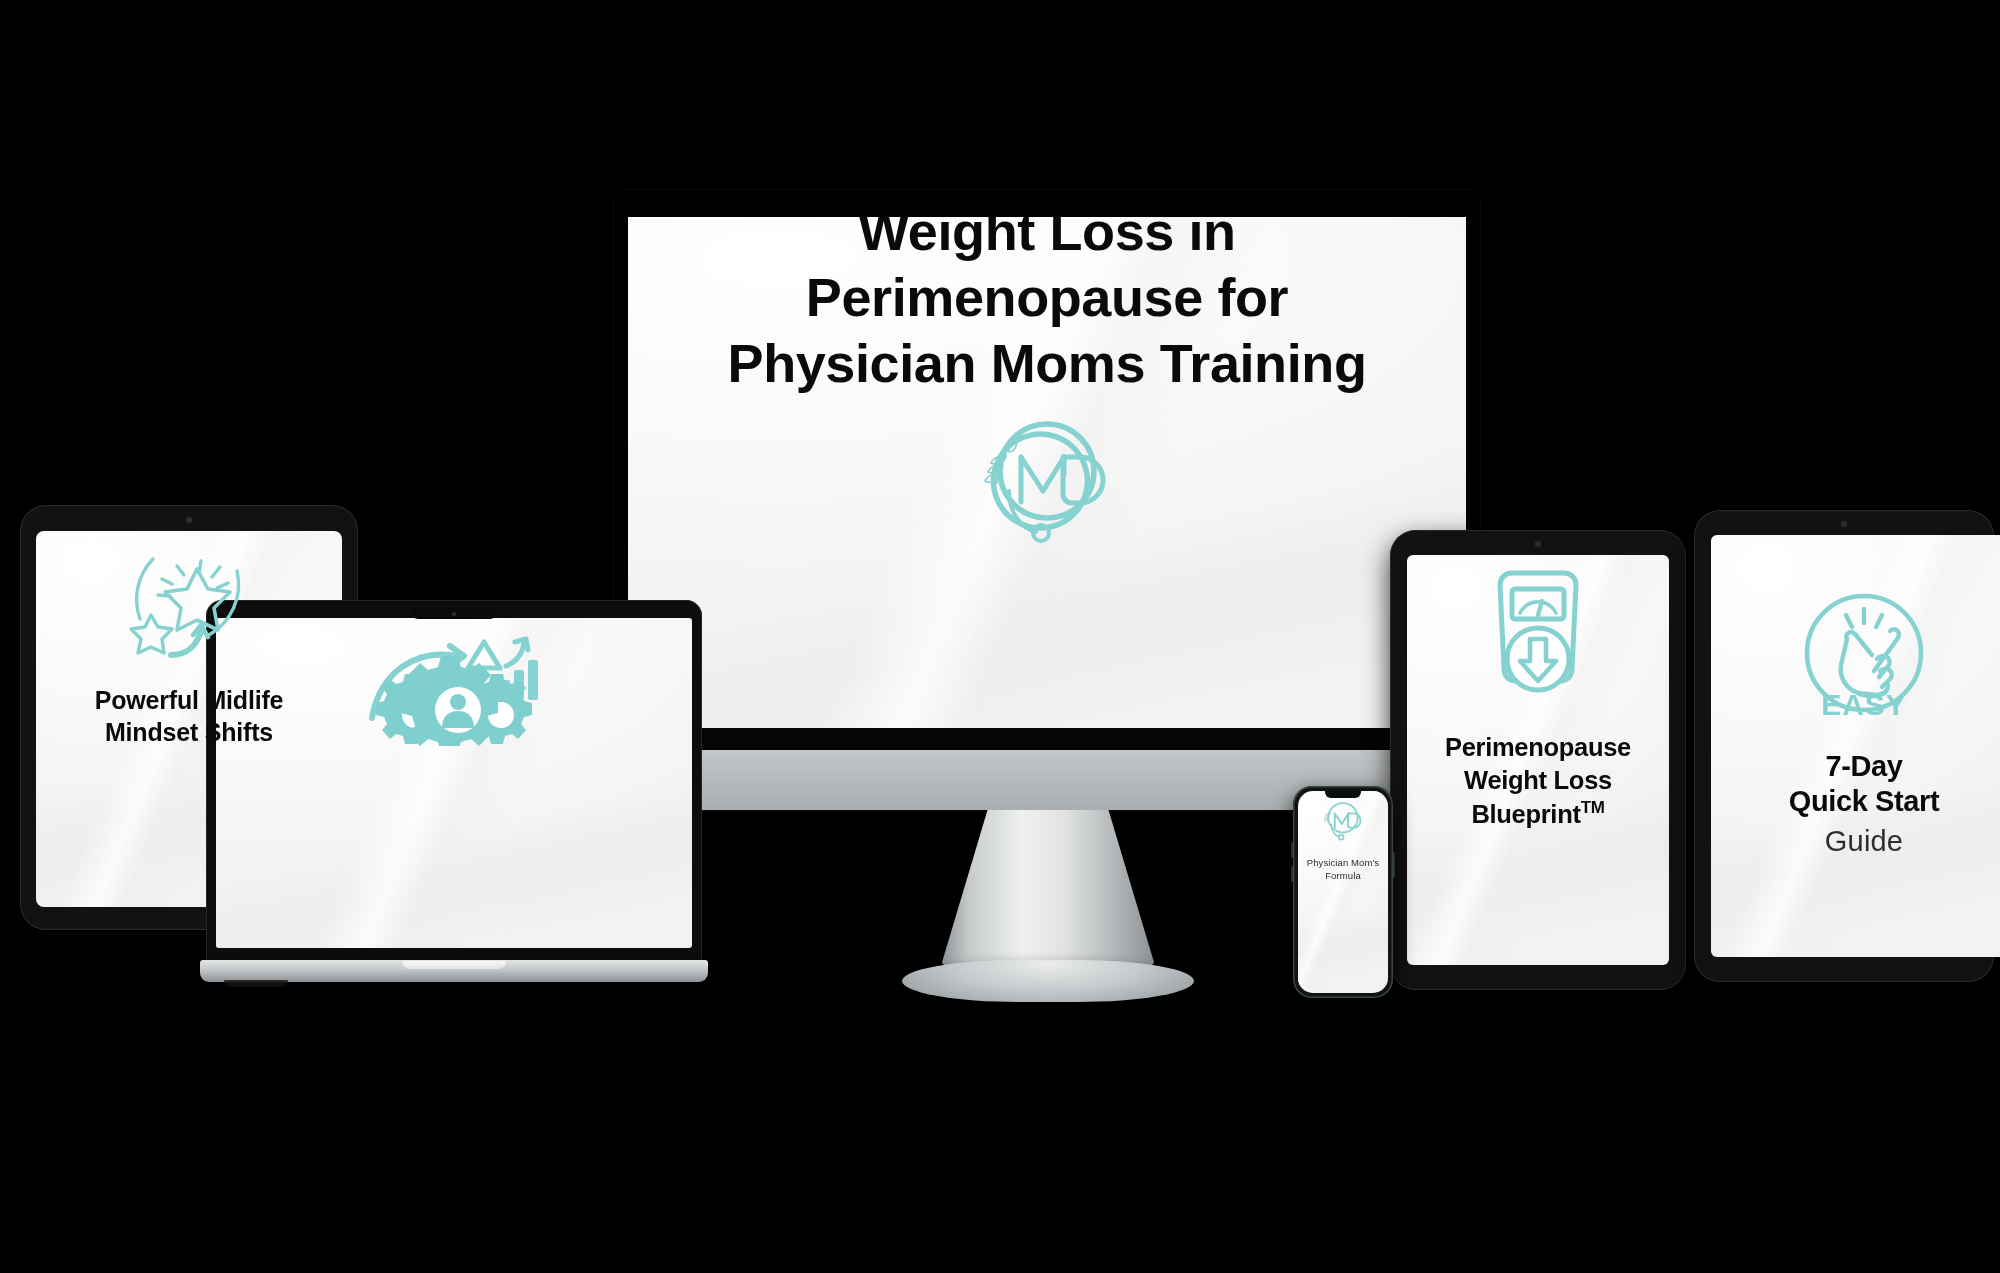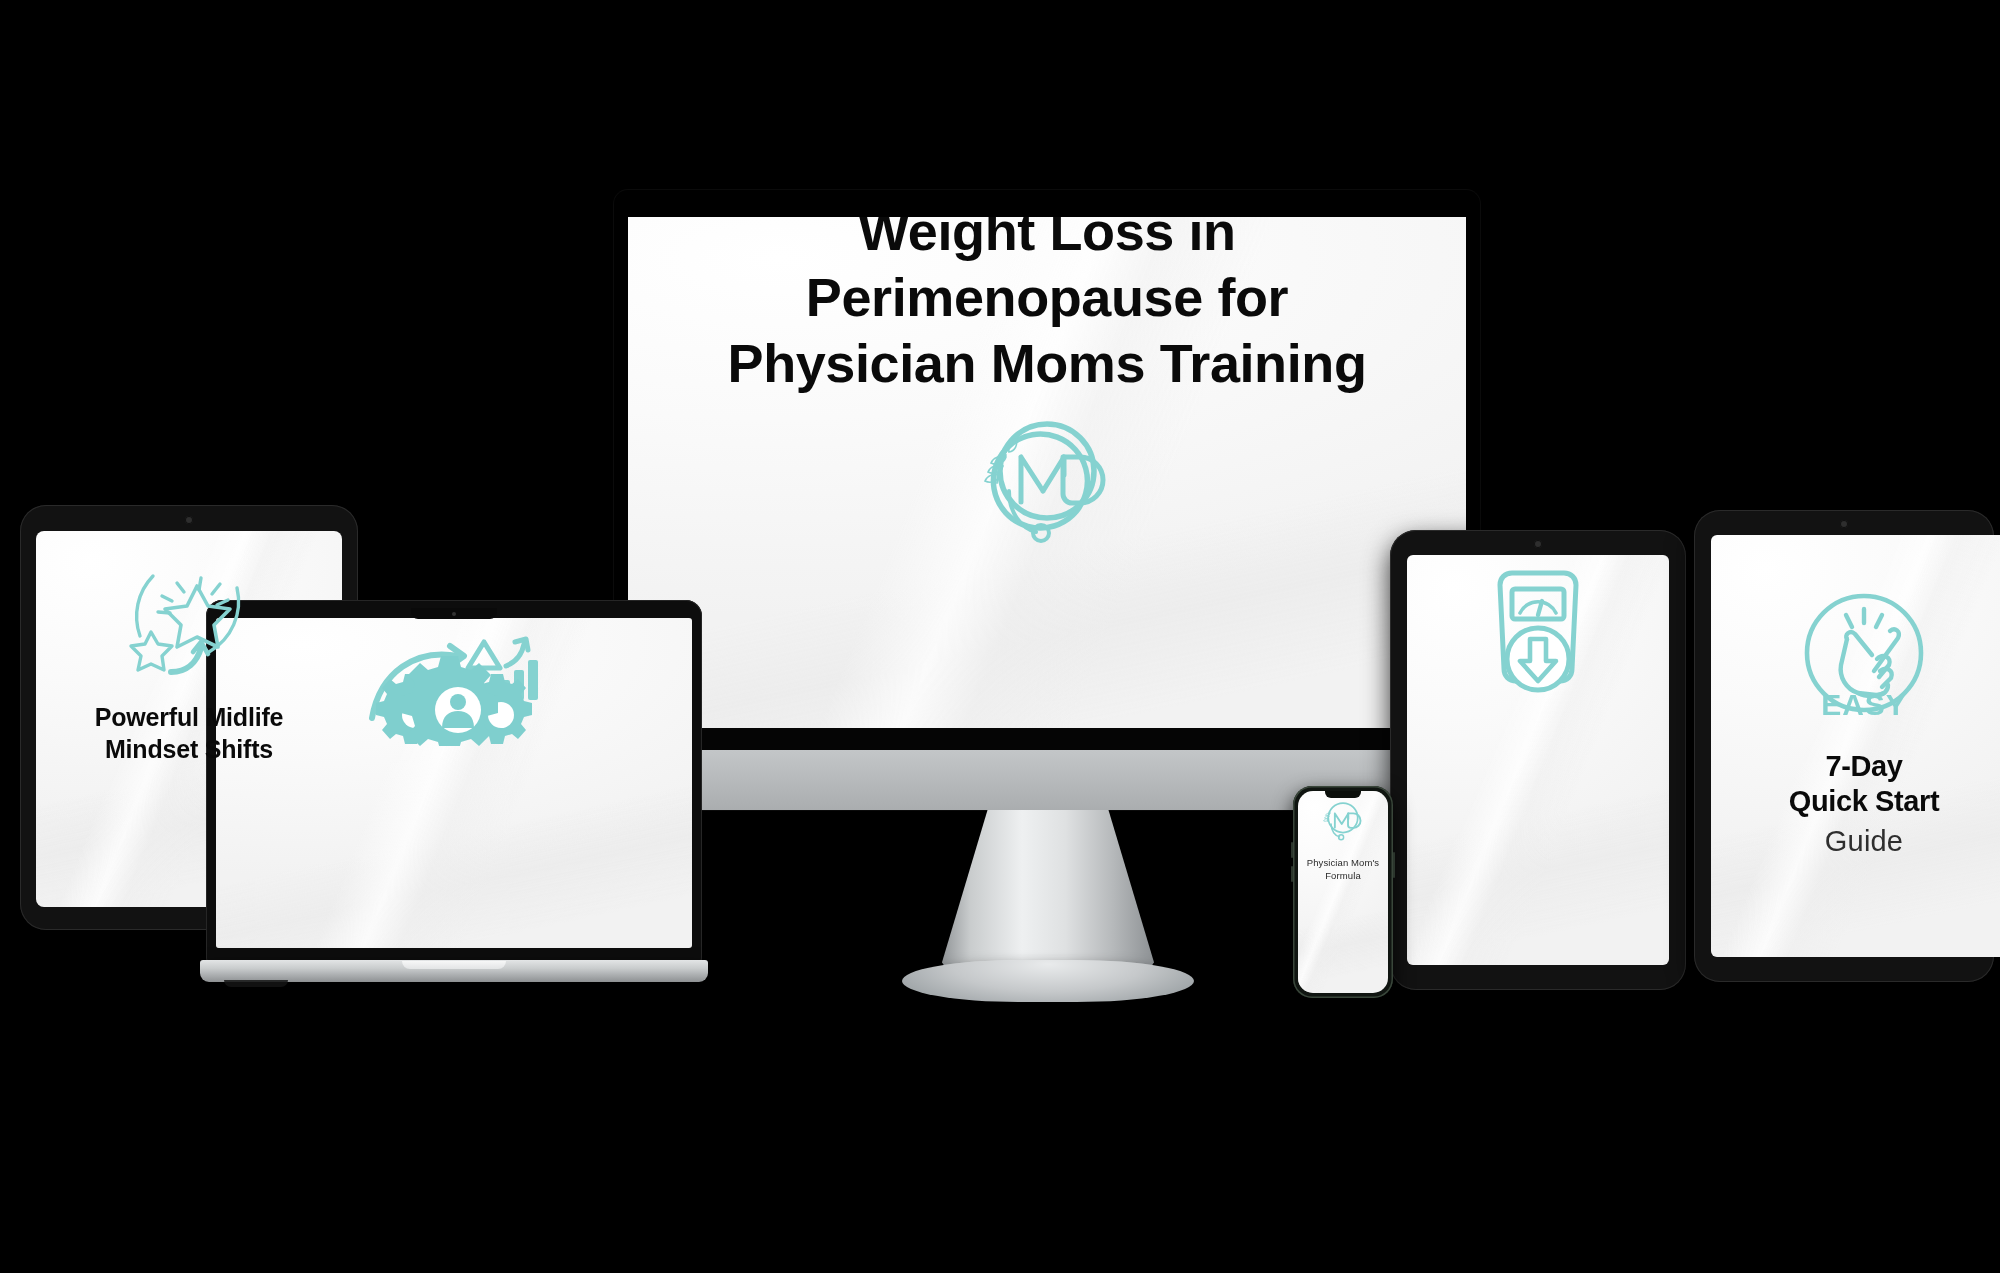--- a/index.html
+++ b/index.html
@@ -77,21 +77,21 @@
     box-shadow: inset 0 0 0 1px #2a2a2a, 0 10px 26px rgba(0,0,0,.8);
   }
   .tab-cam{
     position:absolute; left:50%; transform:translateX(-50%);
     width:8px; height:8px; border-radius:50%;
     background:#2e2e2e; box-shadow: inset 0 0 0 1px #111;
   }
   #tablet-left .tab-cam{ top:11px; }
   #tablet-left .screen{
     left:16px; top:26px; width:306px; height:376px; border-radius:8px;
-    padding: 17px 18px;
+    padding: 0 18px;
   }
   .tl-title{
     text-align:center; font-weight:800; font-size:25px; line-height:1.26;
     color:#0a0a0a; letter-spacing:-.2px; margin-top:14px;
   }
 
   
   #laptop{ position:absolute; left:200px; top:600px; width:508px; height:395px; }
   #laptop .lid{
     position:absolute; left:6px; top:0; width:496px; height:362px;
@@ -270,20 +270,25 @@
           <path d="M24 20 C24 13 29 8 36 8 L88 8 C95 8 100 13 100 20 L96 104 C96 111 91 116 84 116 L40 116 C33 116 28 111 28 104 Z" stroke="#85D2D0" stroke-width="5" fill="none" stroke-linejoin="round"></path>
 
           <rect x="36" y="24" width="52" height="30" rx="3" stroke="#85D2D0" stroke-width="5" fill="none"></rect>
 
           <path d="M44 48 A20 20 0 0 1 80 48" stroke="#85D2D0" stroke-width="3.6" fill="none" stroke-linecap="round"></path>
           <path d="M66 36 L62 50" stroke="#85D2D0" stroke-width="4.4" stroke-linecap="round"></path>
 
           <circle cx="62" cy="94" r="31" stroke="#85D2D0" stroke-width="5" fill="#ffffff"></circle>
           <path d="M54 74 L70 74 L70 96 L80 96 L62 116 L44 96 L54 96 Z" stroke="#85D2D0" stroke-width="4.6" fill="none" stroke-linejoin="round"></path>
         </svg>
+      </div>
+      <div class="tr-title">
+        <span>Perimenopause</span><br>
+        <span>Weight Loss</span><br>
+        <span>Blueprint</span><span class="tm">TM</span>
       </div>
     </div>
   </div>
 
   <div id="tablet-far">
     <div class="tab-body"></div>
     <div class="tab-cam"></div>
 
     <div class="screen">
       <div class="icon-wrap" style="margin-top:42px">

